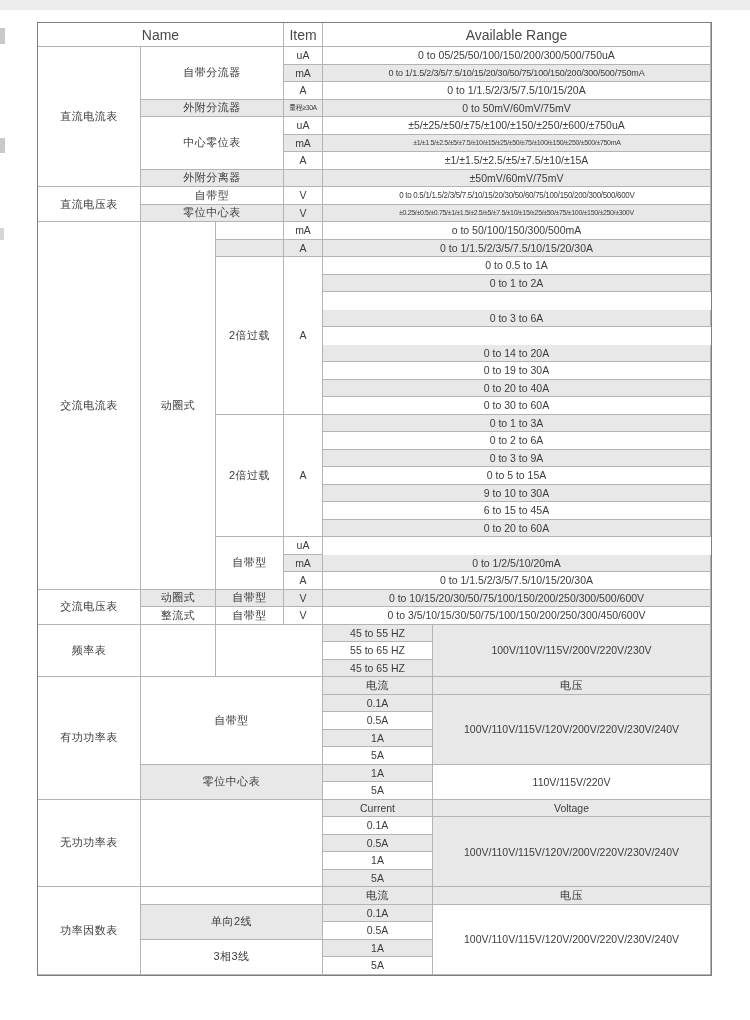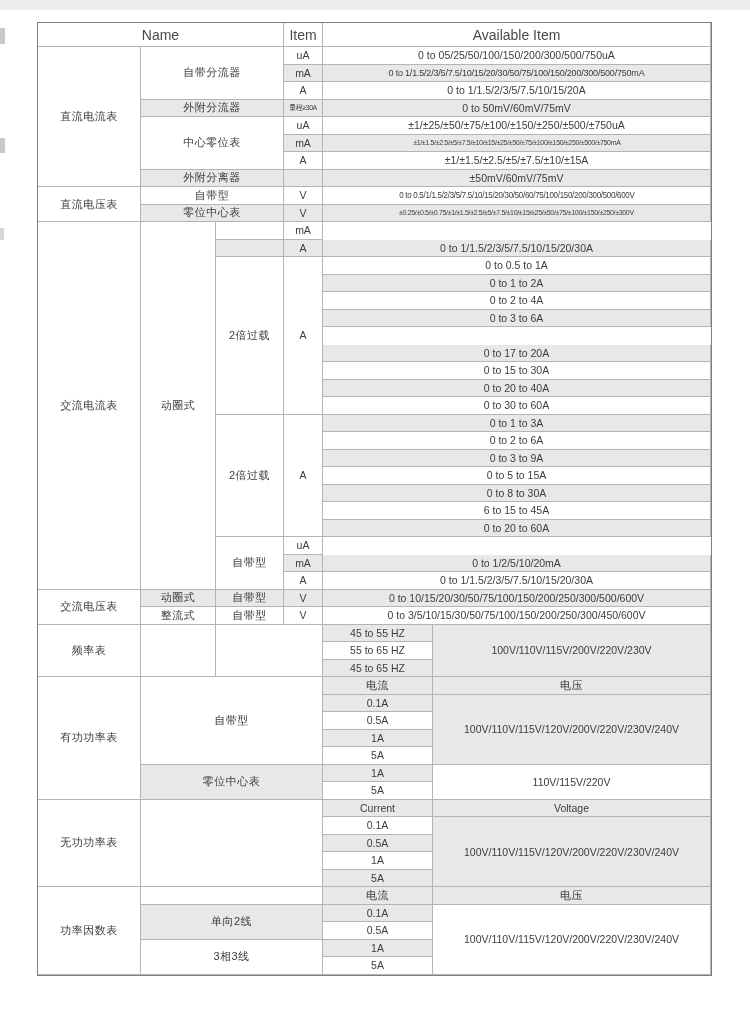--- a/index.html
+++ b/index.html
@@ -35,40 +35,40 @@
 
 <div class="artifact" style="left:0;top:0;width:750px;height:10px;background:#ededed;"></div>
 <div class="artifact" style="left:0;top:28px;width:5px;height:16px;background:#c9c9c9;"></div>
 <div class="artifact" style="left:0;top:138px;width:5px;height:15px;background:#c9c9c9;"></div>
 <div class="artifact" style="left:0;top:228px;width:4px;height:12px;background:#d6d6d6;"></div>
 
 <div class="tbl">
 
   <div class="c hd" style="grid-area:1/1/2/4">Name</div>
   <div class="c hd" style="grid-area:1/4/2/5">Item</div>
-  <div class="c hd" style="grid-area:1/5/2/7">Available Item</div>
+  <div class="c hd" style="grid-area:1/5/2/7">Available Range</div>
 
   <div class="c cn" style="grid-area:2/2/5/4">自带分流器</div>
   <div class="c cn" style="grid-area:2/1/10/2">直流电流表</div>
   <div class="c" style="grid-area:2/4/3/5">uA</div>
   <div class="c" style="grid-area:2/5/3/7">0 to 05/25/50/100/150/200/300/500/750uA</div>
   <div class="c g" style="grid-area:3/4/4/5">mA</div>
   <div class="c g" style="grid-area:3/5/4/7">
       <span class="sm">0 to 1/1.5/2/3/5/7.5/10/15/20/30/50/75/100/150/200/300/500/750mA</span>
     </div>
   <div class="c" style="grid-area:4/4/5/5">A</div>
   <div class="c" style="grid-area:4/5/5/7">0 to 1/1.5/2/3/5/7.5/10/15/20A</div>
   <div class="c cn g" style="grid-area:5/2/6/4">外附分流器</div>
   <div class="c g" style="grid-area:5/4/6/5">
       <span class="tiny">量程≥30A</span>
     </div>
   <div class="c g" style="grid-area:5/5/6/7">0 to 50mV/60mV/75mV</div>
   <div class="c cn" style="grid-area:6/2/9/4">中心零位表</div>
   <div class="c" style="grid-area:6/4/7/5">uA</div>
-  <div class="c" style="grid-area:6/5/7/7">±1/±25/±50/±75/±100/±150/±250/±500/±750uA</div>
+  <div class="c" style="grid-area:6/5/7/7">±5/±25/±50/±75/±100/±150/±250/±600/±750uA</div>
   <div class="c g" style="grid-area:7/4/8/5">mA</div>
   <div class="c g" style="grid-area:7/5/8/7">
       <span class="xxs">±1/±1.5/±2.5/±5/±7.5/±10/±15/±25/±50/±75/±100/±150/±250/±500/±750mA</span>
     </div>
   <div class="c" style="grid-area:8/4/9/5">A</div>
   <div class="c" style="grid-area:8/5/9/7">±1/±1.5/±2.5/±5/±7.5/±10/±15A</div>
   <div class="c cn g" style="grid-area:9/2/10/4">外附分离器</div>
   <div class="c g" style="grid-area:9/4/10/5"></div>
   <div class="c g" style="grid-area:9/5/10/7">±50mV/60mV/75mV</div>
 
@@ -81,42 +81,42 @@
   <div class="c cn g" style="grid-area:11/2/12/4">零位中心表</div>
   <div class="c g" style="grid-area:11/4/12/5">V</div>
   <div class="c g" style="grid-area:11/5/12/7">
       <span class="xxs">±0.25/±0.5/±0.75/±1/±1.5/±2.5/±5/±7.5/±10/±15/±25/±50/±75/±100/±150/±250/±300V</span>
     </div>
 
   <div class="c cn" style="grid-area:12/1/33/2">交流电流表</div>
   <div class="c cn" style="grid-area:12/2/33/3">动圈式</div>
   <div class="c" style="grid-area:12/3/13/4"></div>
   <div class="c" style="grid-area:12/4/13/5">mA</div>
+  <div class="c" style="grid-area:12/5/13/7">o to 50/100/150/300/500mA</div>
   <div class="c g" style="grid-area:13/3/14/4"></div>
   <div class="c g" style="grid-area:13/4/14/5">A</div>
   <div class="c g" style="grid-area:13/5/14/7">0 to 1/1.5/2/3/5/7.5/10/15/20/30A</div>
 
   <div class="c cn" style="grid-area:14/3/23/4">2倍过载</div>
   <div class="c" style="grid-area:14/4/23/5">A</div>
   <div class="c" style="grid-area:14/5/15/7">0 to 0.5 to 1A</div>
   <div class="c g" style="grid-area:15/5/16/7">0 to 1 to 2A</div>
-  <div class="c" style="grid-area:16/5/17/7">0 to 2 to 4A</div>
   <div class="c g" style="grid-area:17/5/18/7">0 to 3 to 6A</div>
-  <div class="c g" style="grid-area:19/5/20/7">0 to 17 to 20A</div>
-  <div class="c" style="grid-area:20/5/21/7">0 to 15 to 30A</div>
+  <div class="c g" style="grid-area:19/5/20/7">0 to 14 to 20A</div>
+  <div class="c" style="grid-area:20/5/21/7">0 to 19 to 30A</div>
   <div class="c g" style="grid-area:21/5/22/7">0 to 20 to 40A</div>
   <div class="c" style="grid-area:22/5/23/7">0 to 30 to 60A</div>
 
   <div class="c cn" style="grid-area:23/3/30/4">2倍过载</div>
   <div class="c" style="grid-area:23/4/30/5">A</div>
   <div class="c g" style="grid-area:23/5/24/7">0 to 1 to 3A</div>
   <div class="c" style="grid-area:24/5/25/7">0 to 2 to 6A</div>
   <div class="c g" style="grid-area:25/5/26/7">0 to 3 to 9A</div>
   <div class="c" style="grid-area:26/5/27/7">0 to 5 to 15A</div>
-  <div class="c g" style="grid-area:27/5/28/7">0 to 8 to 30A</div>
+  <div class="c g" style="grid-area:27/5/28/7">9 to 10 to 30A</div>
   <div class="c" style="grid-area:28/5/29/7">6 to 15 to 45A</div>
   <div class="c g" style="grid-area:29/5/30/7">0 to 20 to 60A</div>
 
   <div class="c cn" style="grid-area:30/3/33/4">自带型</div>
   <div class="c" style="grid-area:30/4/31/5">uA</div>
   <div class="c g" style="grid-area:31/4/32/5">mA</div>
   <div class="c g" style="grid-area:31/5/32/7">0 to 1/2/5/10/20mA</div>
   <div class="c" style="grid-area:32/4/33/5">A</div>
   <div class="c" style="grid-area:32/5/33/7">0 to 1/1.5/2/3/5/7.5/10/15/20/30A</div>
 

